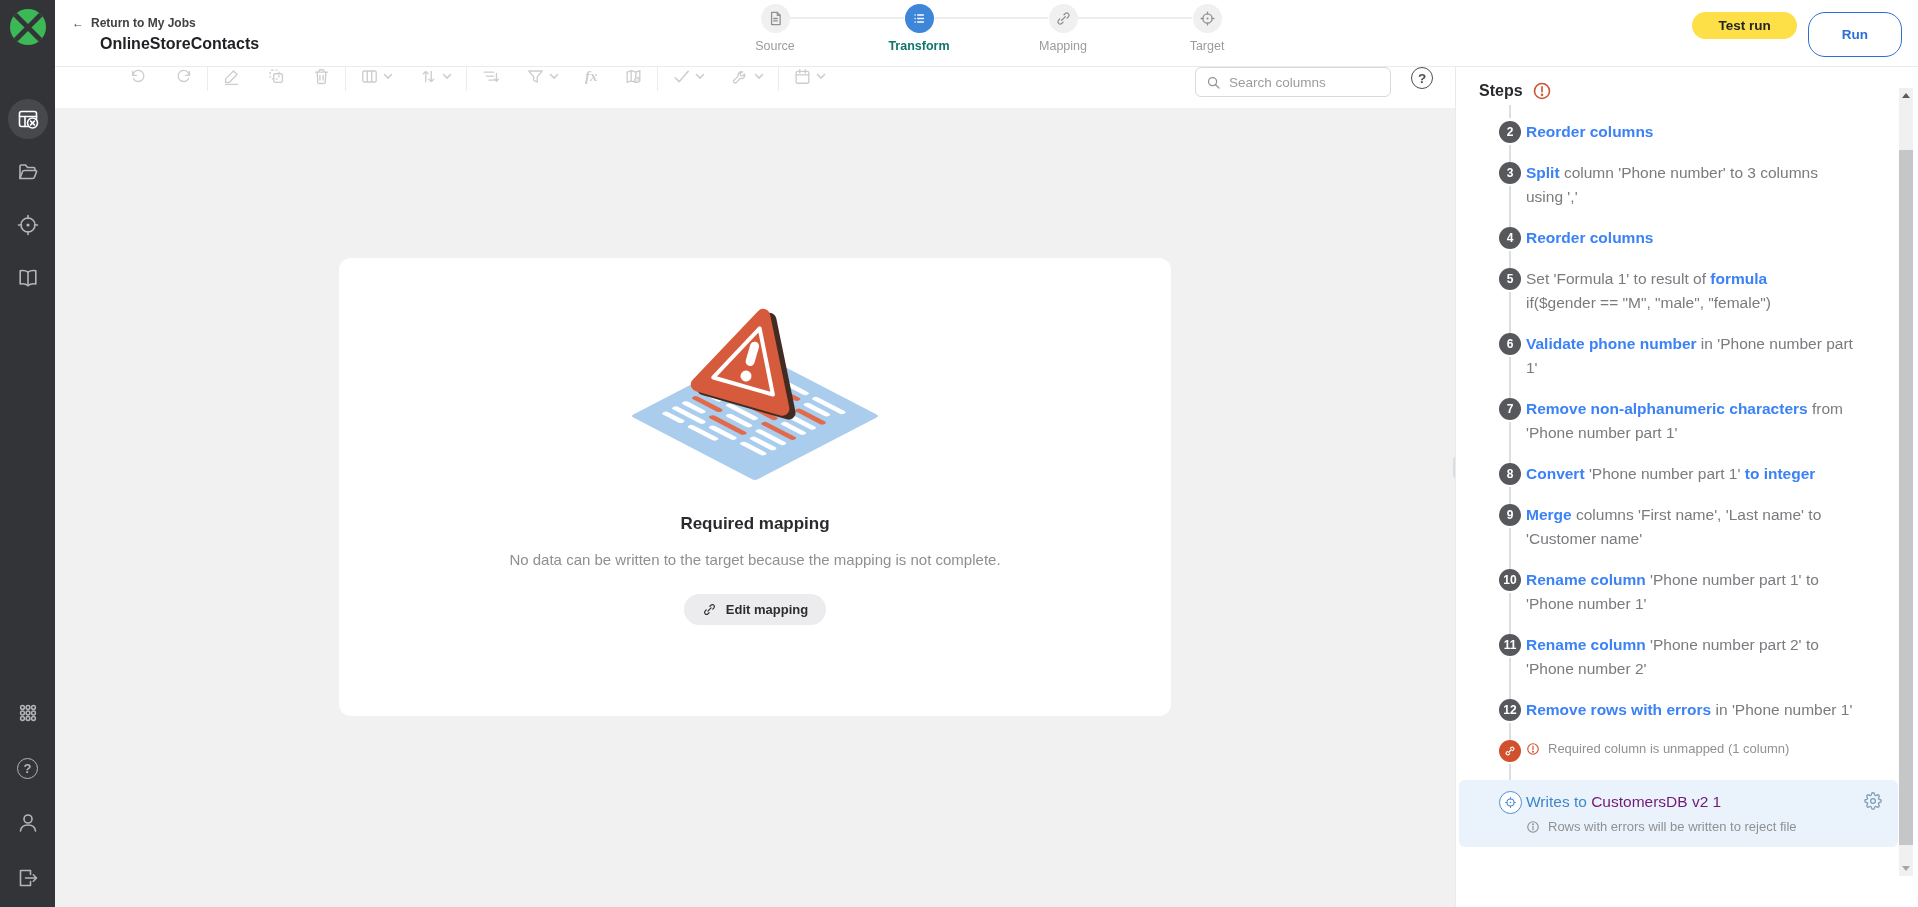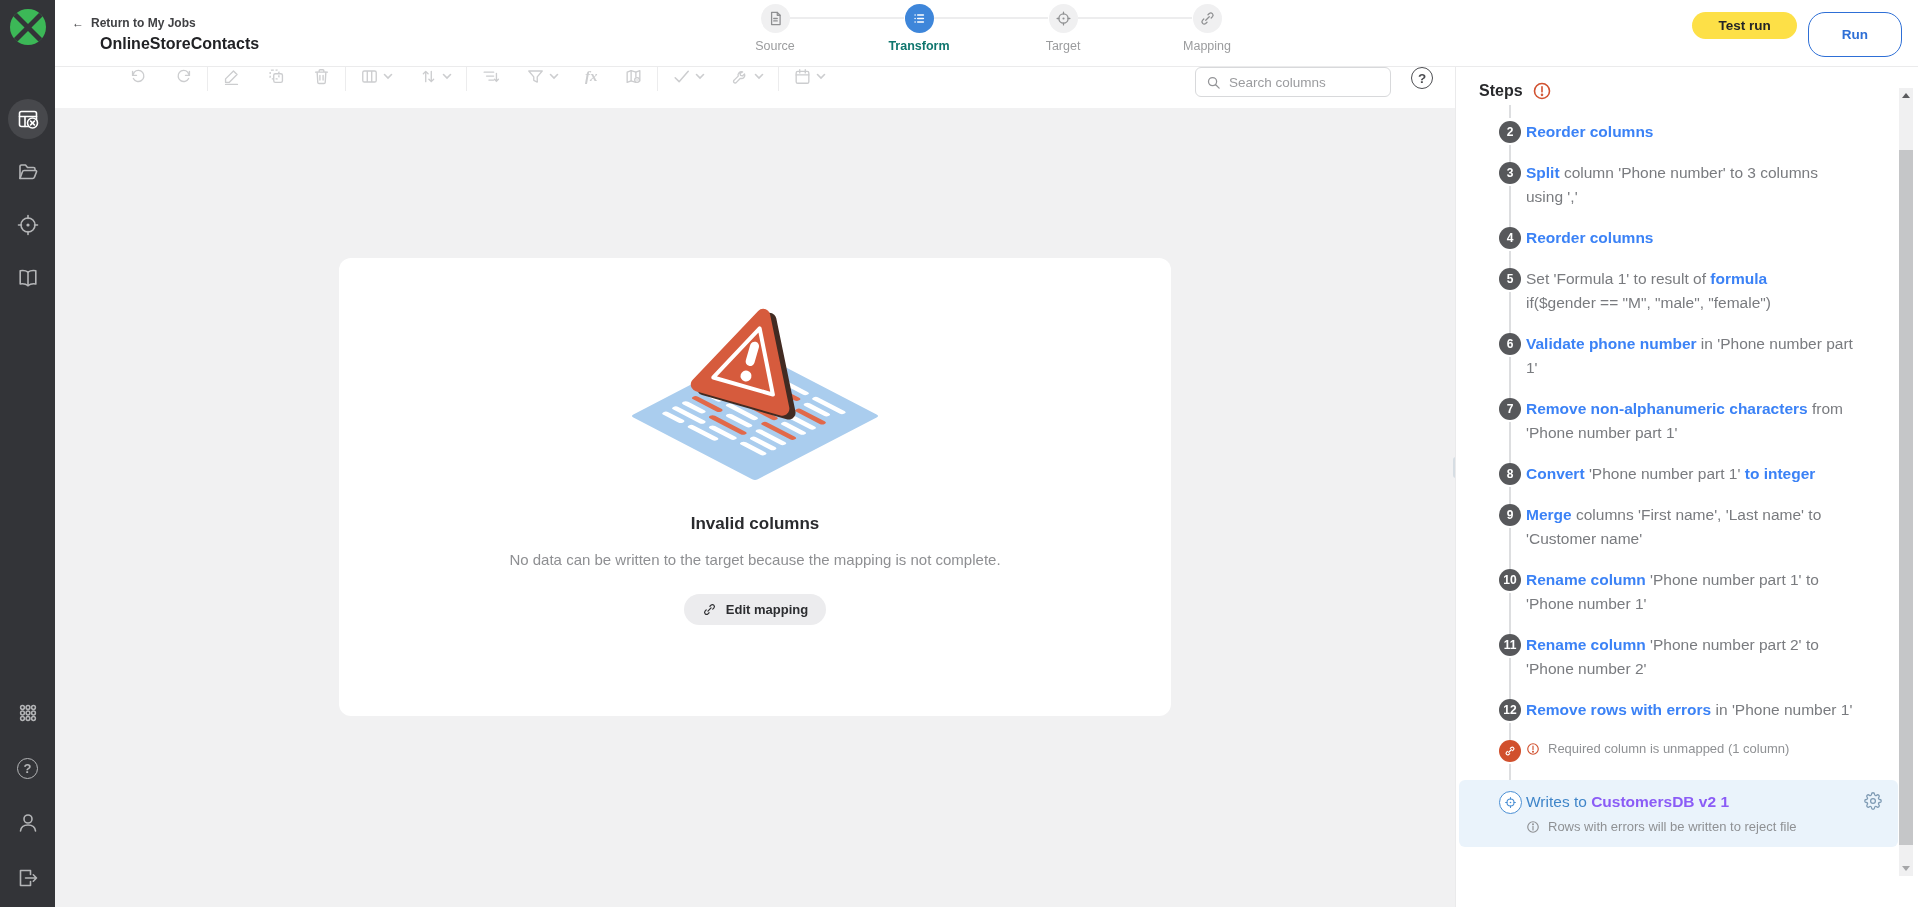--- a/index.html
+++ b/index.html
@@ -107,21 +107,21 @@
 
   .mapping-item { color:var(--error-red,#d4532f); }
   .mapping-item .step-text .b { color:var(--error-red,#d4532f); }
   .step-num.red { background:#d1502d; }
   .step-note { margin-top:3px; font-size:13px; line-height:20px; color:#8f9194;
                display:flex; align-items:center; gap:8px; }
 
   .writes-item { position:relative; background:var(--selected-row-bg,#eaf3fb); border-radius:6px;
                margin:0 -40px 0 -20px; padding:10px 44px 10px 67px; font-size:15.5px;
                line-height:24px; color:#3f85c9; cursor:pointer; }
-  .writes-item .step-text .b { font-weight:700; color:#8b5cf6;margin-top:44px; }
+  .writes-item .step-text .b { font-weight:400; color:#701a75;margin-top:44px; }
   .target-circle { position:absolute; left:40px; top:11px; width:23px; height:23px;
                border-radius:50%; background:#fff; border:1.6px solid #4a8fd4; color:#4a8fd4;
                display:flex; align-items:center; justify-content:center; z-index:1; }
   .gear-btn { position:absolute; right:16px; top:12px; background:none; border:none;
                color:#7f9bb4; cursor:pointer; display:flex; }
 
   
   .v-scrollbar { position:absolute; top:21px; right:5px; bottom:31px; width:14px;
                background:#f0f0f1; }
   .sb-up { width:0; height:0; margin:5px auto 0; border-left:4px solid transparent;
@@ -245,37 +245,37 @@
               <path d="M9.5 7h8M9.5 12h8M9.5 17h8"></path>
               <circle cx="5.8" cy="7" r="1.1" fill="currentColor" stroke="none"></circle>
               <circle cx="5.8" cy="12" r="1.1" fill="currentColor" stroke="none"></circle>
               <circle cx="5.8" cy="17" r="1.1" fill="currentColor" stroke="none"></circle>
             </svg>
           </span>
           <span class="step-label">Transform</span>
         </div>
         <div class="step">
           <span class="step-circle">
+            <svg width="17" height="17" viewBox="0 0 24 24" fill="none" stroke="currentColor" stroke-width="1.8" stroke-linecap="round" stroke-linejoin="round">
+              <path d="M9.5 14.5l5-5"></path>
+              <path d="M12.7 6.8l1.9-1.9a3.2 3.2 0 0 1 4.5 4.5l-1.9 1.9"></path>
+              <path d="M11.3 17.2l-1.9 1.9a3.2 3.2 0 0 1-4.5-4.5l1.9-1.9"></path>
+            </svg>
+          </span>
+          <span class="step-label">Mapping</span>
+        </div>
+        <div class="step">
+          <span class="step-circle">
             <svg width="17" height="17" viewBox="0 0 24 24" fill="none" stroke="currentColor" stroke-width="1.8" stroke-linecap="round">
               <circle cx="12" cy="12" r="6.5"></circle>
               <circle cx="12" cy="12" r="1.5" fill="currentColor" stroke="none"></circle>
               <path d="M12 3v2.5M12 18.5V21M3 12h2.5M18.5 12H21"></path>
             </svg>
           </span>
           <span class="step-label">Target</span>
-        </div>
-        <div class="step">
-          <span class="step-circle">
-            <svg width="17" height="17" viewBox="0 0 24 24" fill="none" stroke="currentColor" stroke-width="1.8" stroke-linecap="round" stroke-linejoin="round">
-              <path d="M9.5 14.5l5-5"></path>
-              <path d="M12.7 6.8l1.9-1.9a3.2 3.2 0 0 1 4.5 4.5l-1.9 1.9"></path>
-              <path d="M11.3 17.2l-1.9 1.9a3.2 3.2 0 0 1-4.5-4.5l1.9-1.9"></path>
-            </svg>
-          </span>
-          <span class="step-label">Mapping</span>
         </div>
       </div>
 
       <div class="top-actions">
         <button class="btn-test">Test run</button>
         <button class="btn-run">Run</button>
       </div>
     </header>
 
     <div class="content-row">
@@ -493,21 +493,21 @@
 
               <g transform="translate(120 92) rotate(16)">
                 <path d="M0 -48 L44 36 L-44 36 Z" transform="translate(7 2)" fill="#422b22" stroke="#422b22" stroke-width="14" stroke-linejoin="round"></path>
                 <path d="M0 -48 L44 36 L-44 36 Z" fill="#d65b3d" stroke="#d65b3d" stroke-width="14" stroke-linejoin="round"></path>
                 <path d="M0 -35 L31 25 L-31 25 Z" fill="none" stroke="#fff" stroke-width="4" stroke-linejoin="round"></path>
                 <rect x="-4.5" y="-21" width="9" height="25" rx="4.5" fill="#fff"></rect>
                 <circle cx="0" cy="14.5" r="5.5" fill="#fff"></circle>
               </g>
             </svg>
 
-            <div class="error-title">Invalid columns</div>
+            <div class="error-title">Required mapping</div>
             <div class="error-desc">No data can be written to the target because the mapping is not complete.</div>
             <button class="btn-edit-mapping">
               <span>
                 <svg width="15" height="15" viewBox="0 0 24 24" fill="none" stroke="#2c2d30" stroke-width="1.9" stroke-linecap="round" stroke-linejoin="round">
                   <path d="M9.5 14.5l5-5"></path>
                   <path d="M12.7 6.8l1.9-1.9a3.2 3.2 0 0 1 4.5 4.5l-1.9 1.9"></path>
                   <path d="M11.3 17.2l-1.9 1.9a3.2 3.2 0 0 1-4.5-4.5l1.9-1.9"></path>
                 </svg>
               </span>
               <span>Edit mapping</span>

